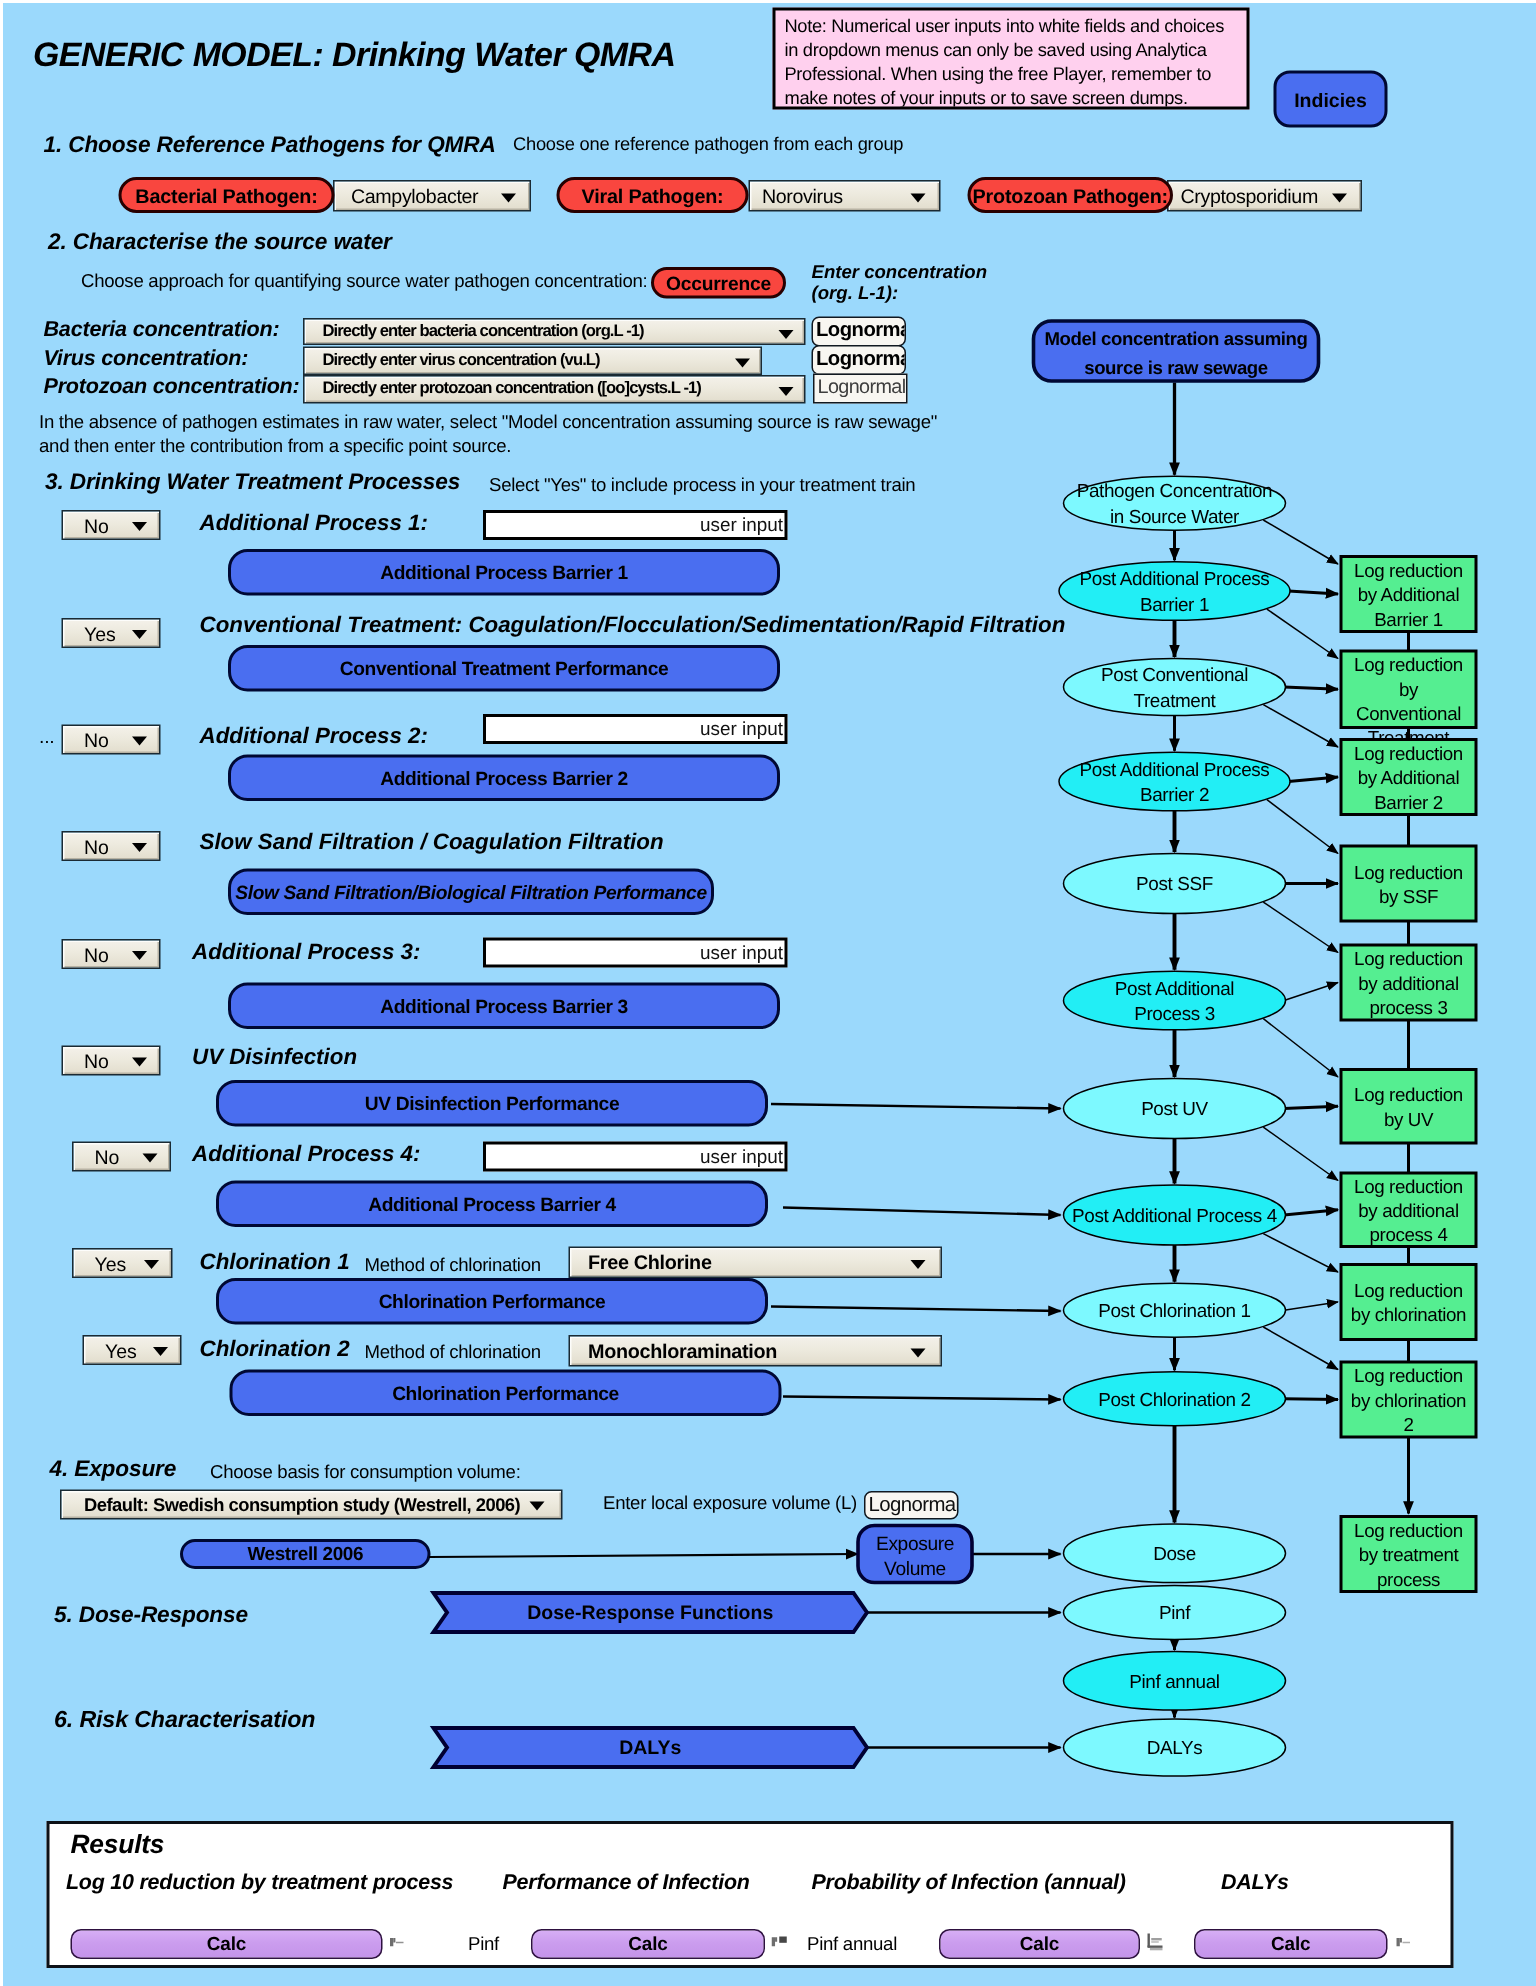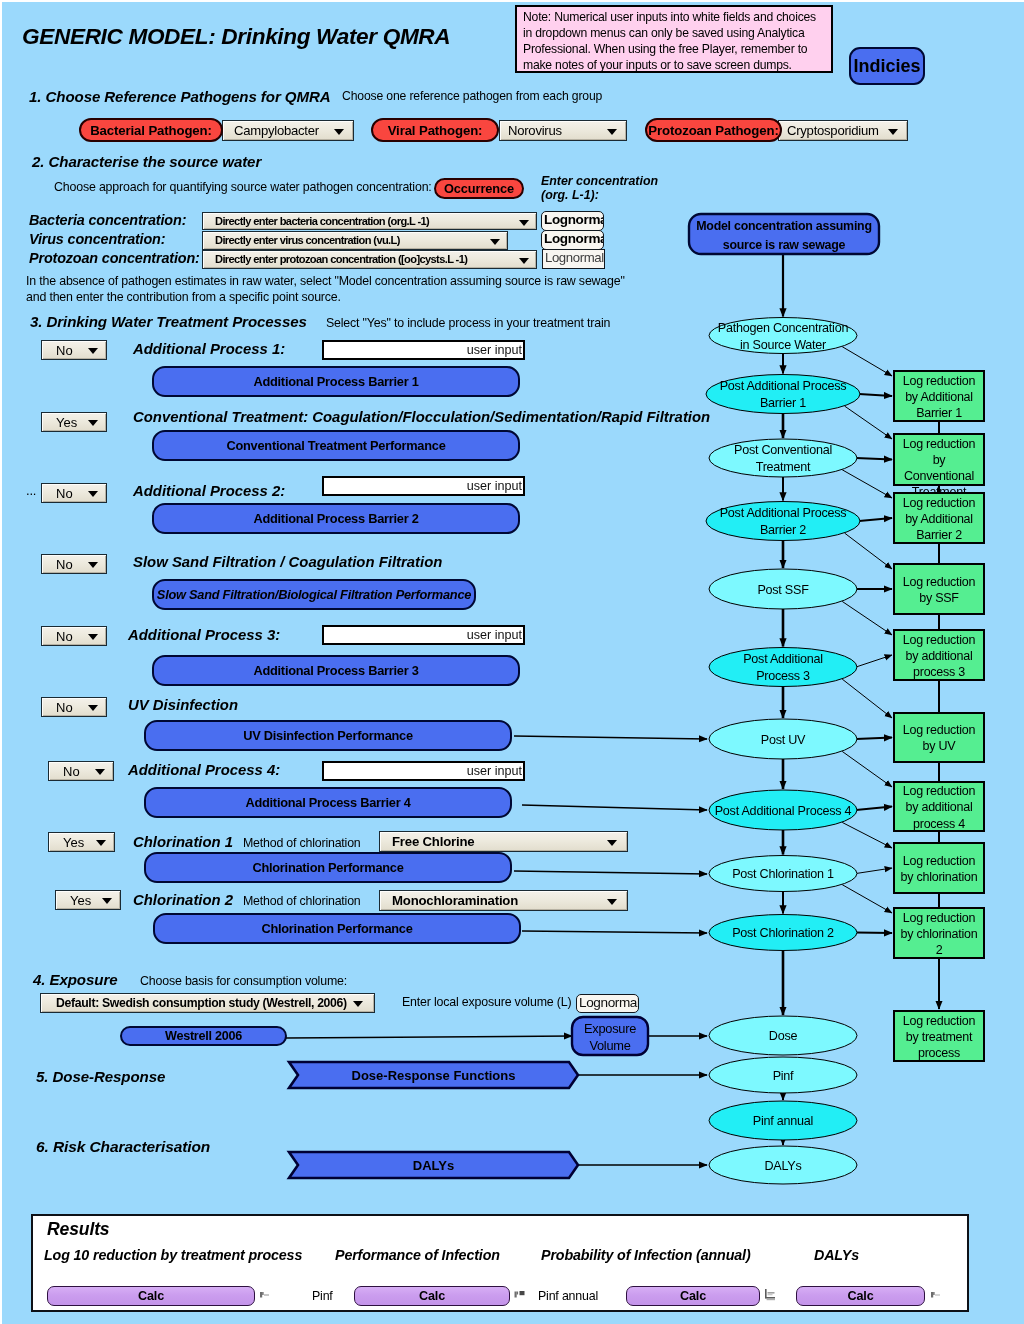--- a/index.html
+++ b/index.html
@@ -12,21 +12,21 @@
   
   .title{font-weight:bold;font-style:italic;color:#000;white-space:nowrap;}
   .h1{font-size:22.6px;letter-spacing:-0.35px;}
   .h2{font-size:15.1px;letter-spacing:-0.1px;}
   .plain{font-style:normal;font-weight:normal;color:#000;white-space:nowrap;letter-spacing:-0.18px;}
   
   #note{background:#ffd0ee;border:2px solid #000;font-size:12.2px;color:#000;
         line-height:16.0px;padding:2px 4px 2px 6px;box-sizing:border-box;letter-spacing:-0.22px;}
   
   .indices{background:#4a6ef0;border:2.4px solid #000833;border-radius:11px;color:#000;box-sizing:border-box;
-        font-weight:bold;font-size:18px;display:flex;align-items:center;justify-content:center;}
+        font-weight:bold;font-size:13px;display:flex;align-items:center;justify-content:center;}
   
   .ddbox{background:linear-gradient(#f4f1ea 0%,#edeade 45%,#e2ddcd 100%);
          border:1px solid #1a2a33;box-sizing:border-box;
          box-shadow:inset 1px 1px 0 #fdfdfb, inset -1px -1px 0 #b7b2a3;}
   .ddtext{position:absolute;font-size:13.2px;color:#000;white-space:nowrap;}
   .ddarrow{position:absolute;width:0;height:0;border-left:5px solid transparent;
            border-right:5px solid transparent;border-top:6px solid #000;}
   .pill{position:absolute;background:#f9463f;border:2px solid #270000;border-radius:12px;box-sizing:border-box;
         display:flex;align-items:center;justify-content:center;
         font-weight:bold;font-size:13.2px;color:#000;white-space:nowrap;letter-spacing:-0.12px;}

